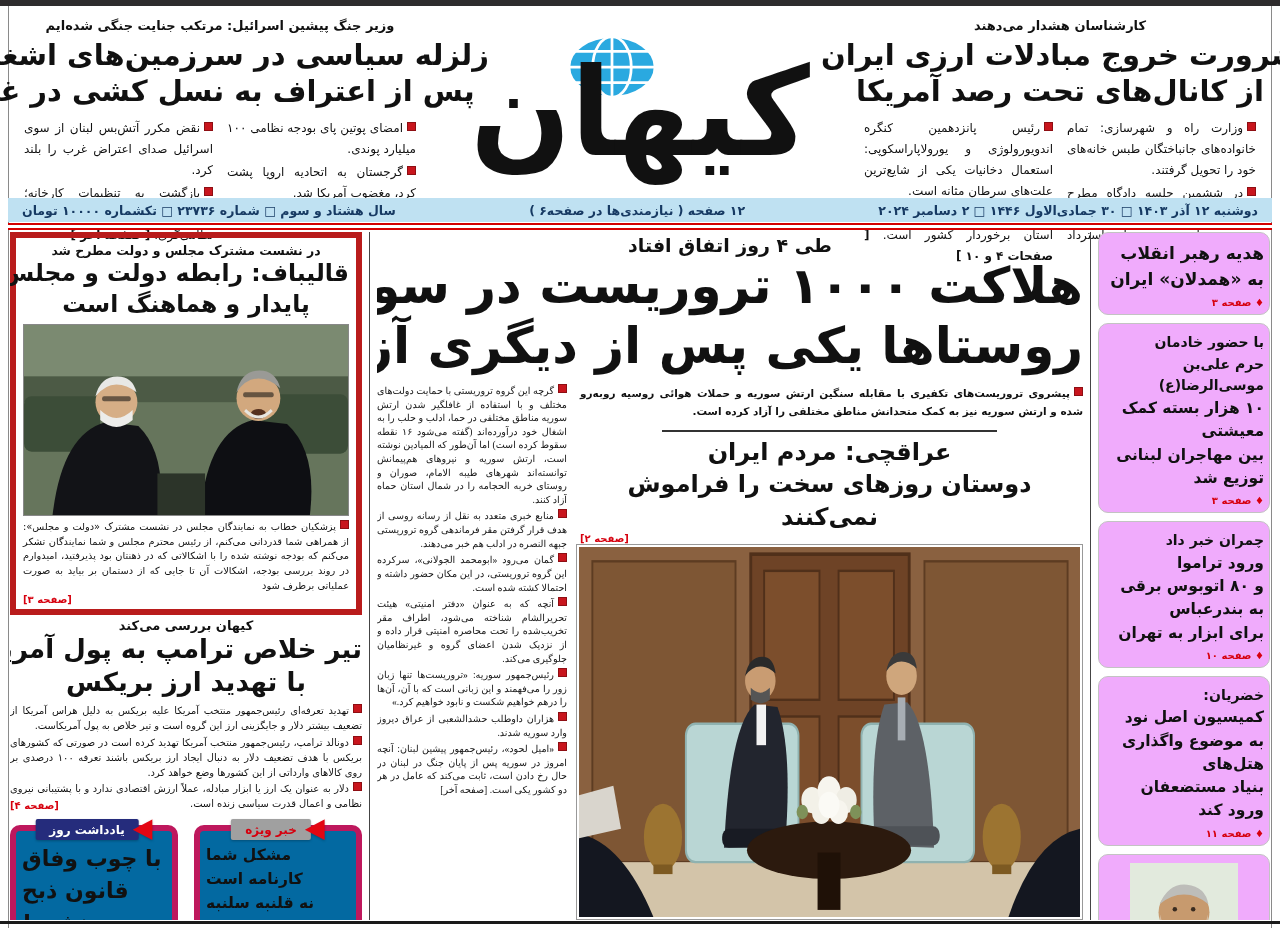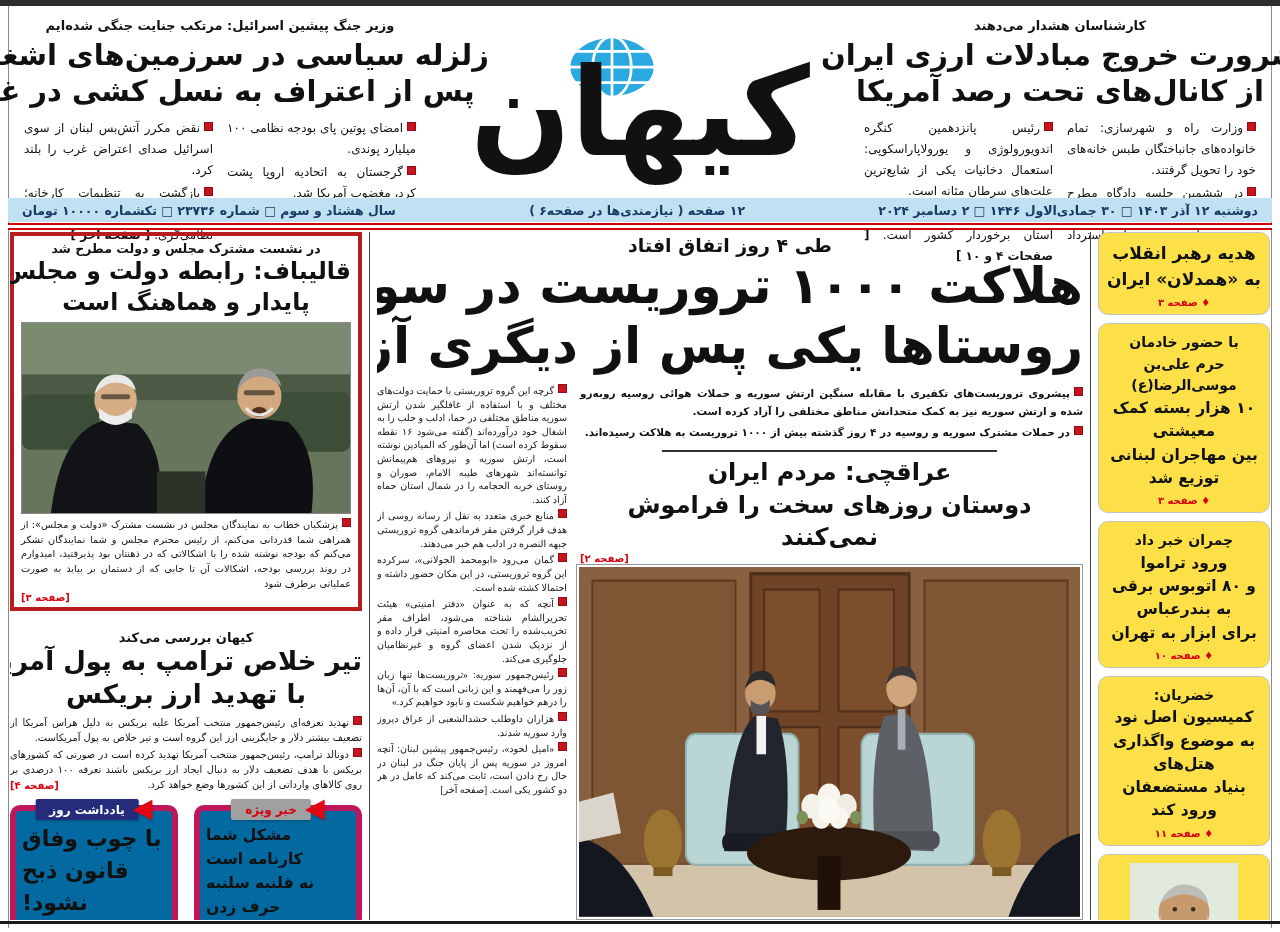--- a/index.html
+++ b/index.html
@@ -39,21 +39,21 @@
     border-top:2px solid #d40000; border-bottom:2px solid #d40000; background:#fff; }
 
   .bottom-rule { position:absolute; left:0; right:0; top:921px; height:3px; background:#1a1a1a; }
 
   
   .main { position:absolute; top:232px; left:10px; right:10px; bottom:12px; display:flex; gap:7px; overflow:hidden; }
   .vdiv { width:1px; background:#444; }
 
   
   .sidebar { width:172px; display:flex; flex-direction:column; gap:8px; overflow:hidden; }
-  .sb-box { background:#fde047; border:1px solid #c3c3c3; border-radius:10px; padding:8px 5px 6px; text-align:center; }
+  .sb-box { background:#f0abfc; border:1px solid #c3c3c3; border-radius:10px; padding:8px 5px 6px; text-align:right; }
   .sb-kicker { font-size:14px; font-weight:bold; line-height:1.55; }
   .sb-h { font-weight:bold; line-height:1.5; font-size:15.5px; letter-spacing:-0.3px; }
   .sb-h.big { font-size:17px; }
   .sb-page { color:#d6000e; font-weight:bold; font-size:10px; margin-top:5px; }
   .sb-photo { width:108px; height:128px; margin:0 auto 4px; display:block; }
 
   
   .center { flex:1; display:flex; flex-direction:column; overflow:hidden; }
   .syria-kicker { text-align:center; font-weight:bold; font-size:19px; margin-top:2px; }
   .syria-h { text-align:center; font-weight:bold; font-size:50px; line-height:1.2; letter-spacing:-2px; white-space:nowrap; }
@@ -63,28 +63,28 @@
   .mid-hr { width:66%; border-top:2px solid #333; margin:7px auto 4px; }
   .araghchi-h { text-align:center; font-weight:bold; font-size:24px; line-height:1.35; letter-spacing:-0.5px; }
   .araghchi-ref { text-align:left; color:#d6000e; font-weight:bold; font-size:10px; margin:0 0 0 4px; }
   .photo-frame { flex:1; border:1px solid #999; padding:2px; background:#fff; overflow:hidden; }
   .photo-frame svg { width:100%; height:100%; display:block; }
   .scol { width:190px; font-size:9.6px; line-height:1.42; text-align:justify; overflow:hidden; }
   .scol p { margin-bottom:3px;font-family:Liberation Serif, serif; }
 
   
   .leftcol { width:352px; display:flex; flex-direction:column; overflow:hidden; }
-  .ghalibaf-box { border:4px solid #b91c1c; padding:5px 7px 4px; }
+  .ghalibaf-box { border:6px solid #b91c1c; padding:5px 7px 4px; }
   .gb-kicker { text-align:center; font-weight:bold; font-size:12.5px; }
   .gb-h { text-align:center; font-weight:bold; font-size:23.5px; line-height:1.3; letter-spacing:-1px; white-space:nowrap; }
   .gb-photo { width:100%; height:192px; margin:5px 0 4px; display:block; border:1px solid #888; }
   .gb-body { font-size:9.8px; line-height:1.5; text-align:justify; }
   .gb-ref { text-align:left; color:#d6000e; font-weight:bold; font-size:10px; }
 
-  .trump { margin-top:19px; }
+  .trump { margin-top:3px; }
   .trump-kicker { text-align:center; font-weight:bold; font-size:13px; }
   .trump-h { text-align:center; font-weight:bold; font-size:26px; line-height:1.3; letter-spacing:-1px; white-space:nowrap; }
   .trump-bullets { margin-top:4px; font-size:9.9px; line-height:1.5; text-align:justify; }
   .trump-ref { text-align:left; color:#d6000e; font-weight:bold; font-size:10px; margin-top:-14px; }
 
   .boxes-row { display:flex; gap:16px; margin-top:14px; }
   .corner-box { flex:1; position:relative; border:6px solid #be185d; border-radius:10px; background:#0369a1; padding:12px 6px 3px; text-align:left; }
   .tab { position:absolute; top:-12px; right:50%; transform:translateX(50%); display:flex; height:21px; align-items:stretch; filter:drop-shadow(0 1px 1px rgba(0,0,0,0.25)); }
   .tab-arrow { width:20px; background:#e30613; clip-path:polygon(100% 0, 100% 100%, 0 50%); margin-left:-6px; }
   .tab-label { display:flex; align-items:center; padding:0 14px; font-weight:bold; font-size:12px; border-radius:2px; white-space:nowrap; }
@@ -207,21 +207,20 @@
 
     <div class="center">
       <div class="syria-kicker">طی ۴ روز اتفاق افتاد</div>
       <div class="syria-h">هلاکت ۱۰۰۰ تروریست در سوریه</div>
       <div class="syria-h">روستاها یکی پس از دیگری آزاد می‌شوند</div>
 
       <div class="center-lower">
         <div class="center-right">
           <div class="syria-bullets">
             <p class="bullet">پیشروی تروریست‌های تکفیری با مقابله سنگین ارتش سوریه و حملات هوائی روسیه روبه‌رو شده و ارتش سوریه نیز به کمک متحدانش مناطق مختلفی را آزاد کرده است.</p>
-            <p class="bullet">در حملات مشترک سوریه و روسیه در ۴ روز گذشته بیش از ۱۰۰۰ تروریست به هلاکت رسیده‌اند.</p>
           </div>
           <div class="mid-hr"></div>
           <div class="araghchi-h">عراقچی: مردم ایران</div>
           <div class="araghchi-h">دوستان روزهای سخت را فراموش نمی‌کنند</div>
           <div class="araghchi-ref">[صفحه ۲]</div>
           <div class="photo-frame">
             <svg viewBox="0 0 525 310" preserveAspectRatio="none">
               <rect width="525" height="310" fill="#8a6140"></rect>
               <rect x="14" y="12" width="150" height="252" fill="#7e5634" stroke="#5d3c22" stroke-width="2"></rect>
               <rect x="362" y="12" width="150" height="252" fill="#7e5634" stroke="#5d3c22" stroke-width="2"></rect>
@@ -307,20 +306,21 @@
         <div class="gb-ref">[صفحه ۳]</div>
       </div>
 
       <div class="trump">
         <div class="trump-kicker">کیهان بررسی می‌کند</div>
         <div class="trump-h">تیر خلاص ترامپ به پول آمریکا</div>
         <div class="trump-h">با تهدید ارز بریکس</div>
         <div class="trump-bullets">
           <p class="bullet">تهدید تعرفه‌ای رئیس‌جمهور منتخب آمریکا علیه بریکس به دلیل هراس آمریکا از تضعیف بیشتر دلار و جایگزینی ارز این گروه است و تیر خلاص به پول آمریکاست.</p>
           <p class="bullet">دونالد ترامپ، رئیس‌جمهور منتخب آمریکا تهدید کرده است در صورتی که کشورهای بریکس با هدف تضعیف دلار به دنبال ایجاد ارز بریکس باشند تعرفه ۱۰۰ درصدی بر روی کالاهای وارداتی از این کشورها وضع خواهد کرد.</p>
+          <p class="bullet">دلار به عنوان یک ارز یا ابزار مبادله، عملاً ارزش اقتصادی ندارد و با پشتیبانی نیروی نظامی و اعمال قدرت سیاسی زنده است.</p>
         </div>
         <div class="trump-ref">[صفحه ۴]</div>
       </div>
 
       <div class="boxes-row">
         <div class="corner-box">
           <div class="tab">
             <span class="tab-arrow"></span>
             <span class="tab-label gray">خبر ویژه</span>
           </div>

